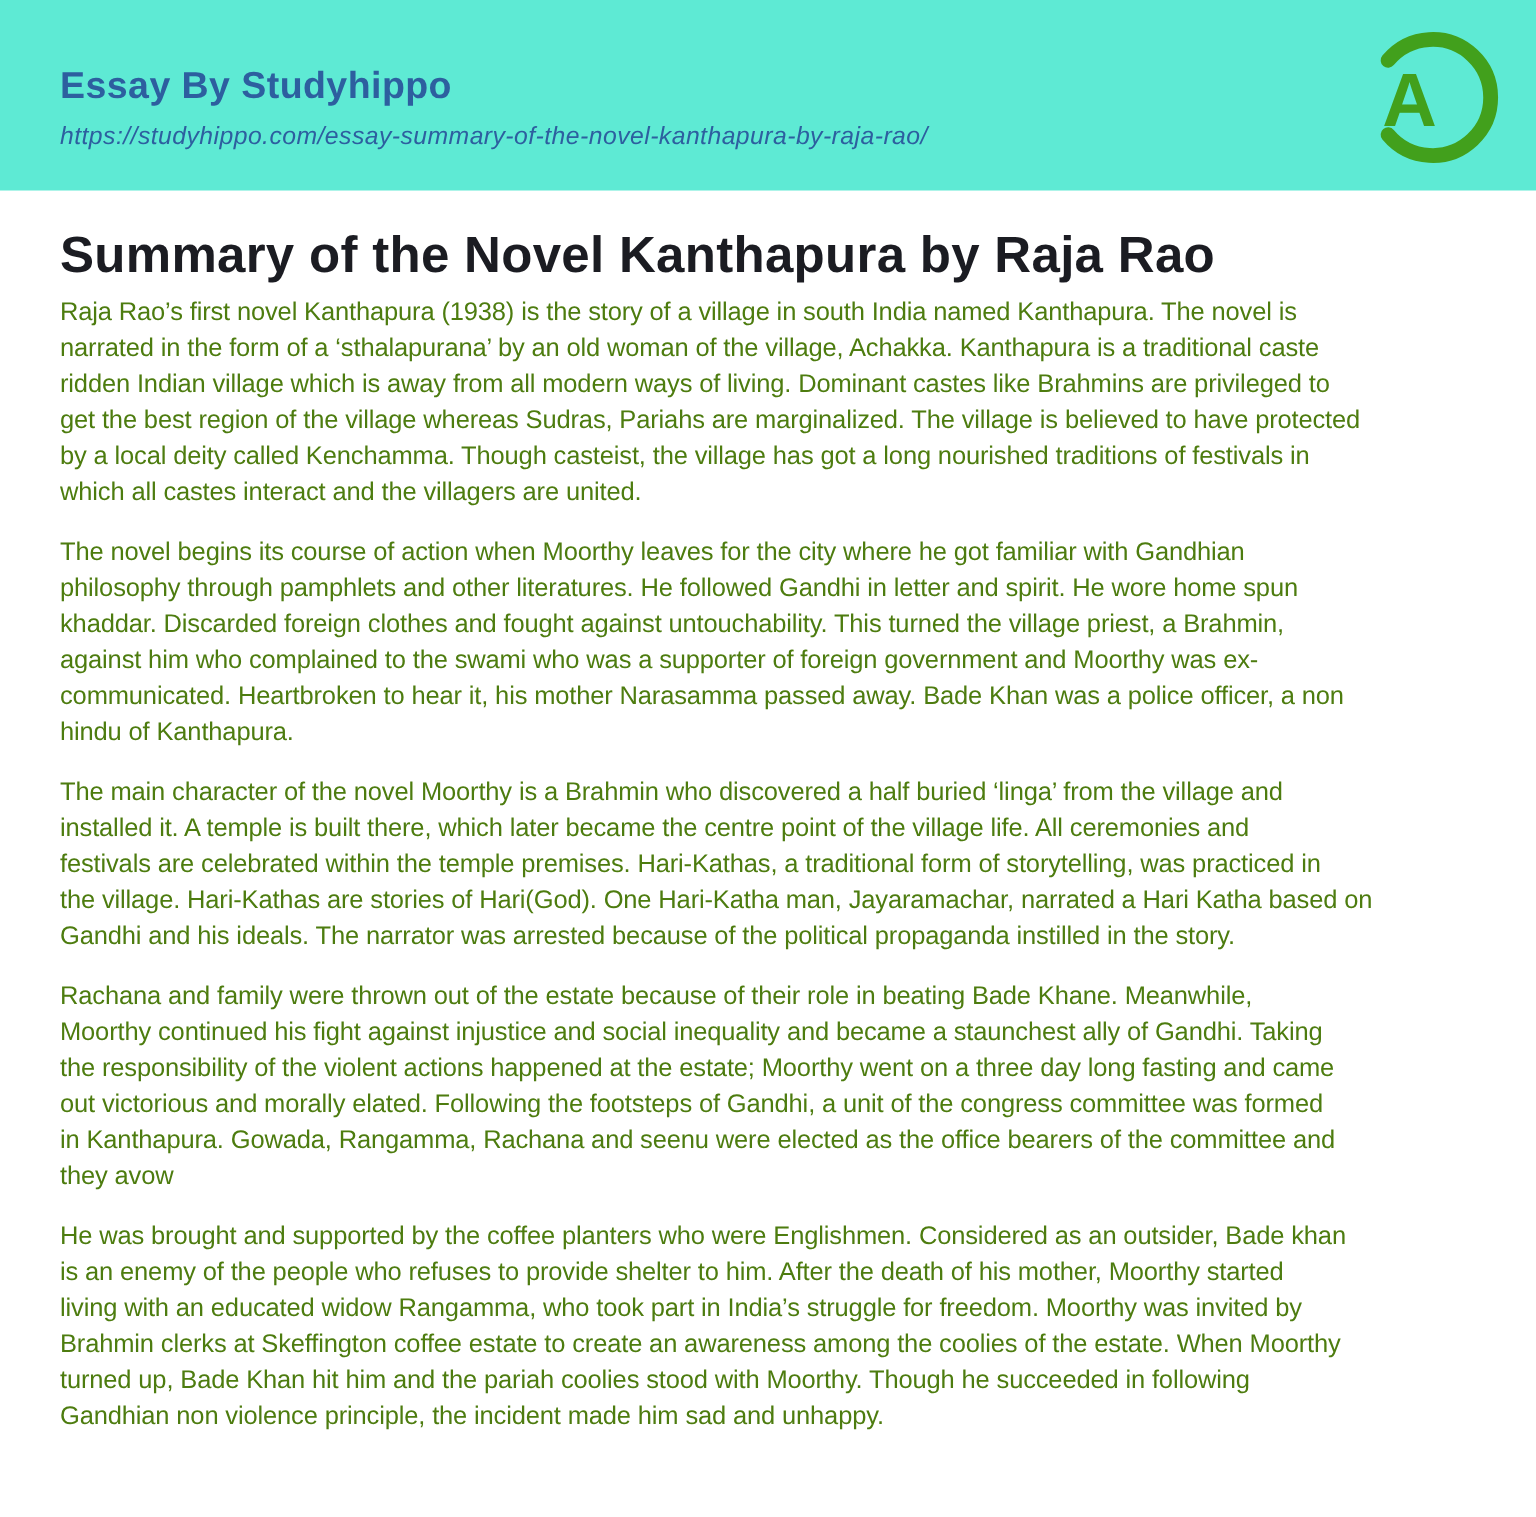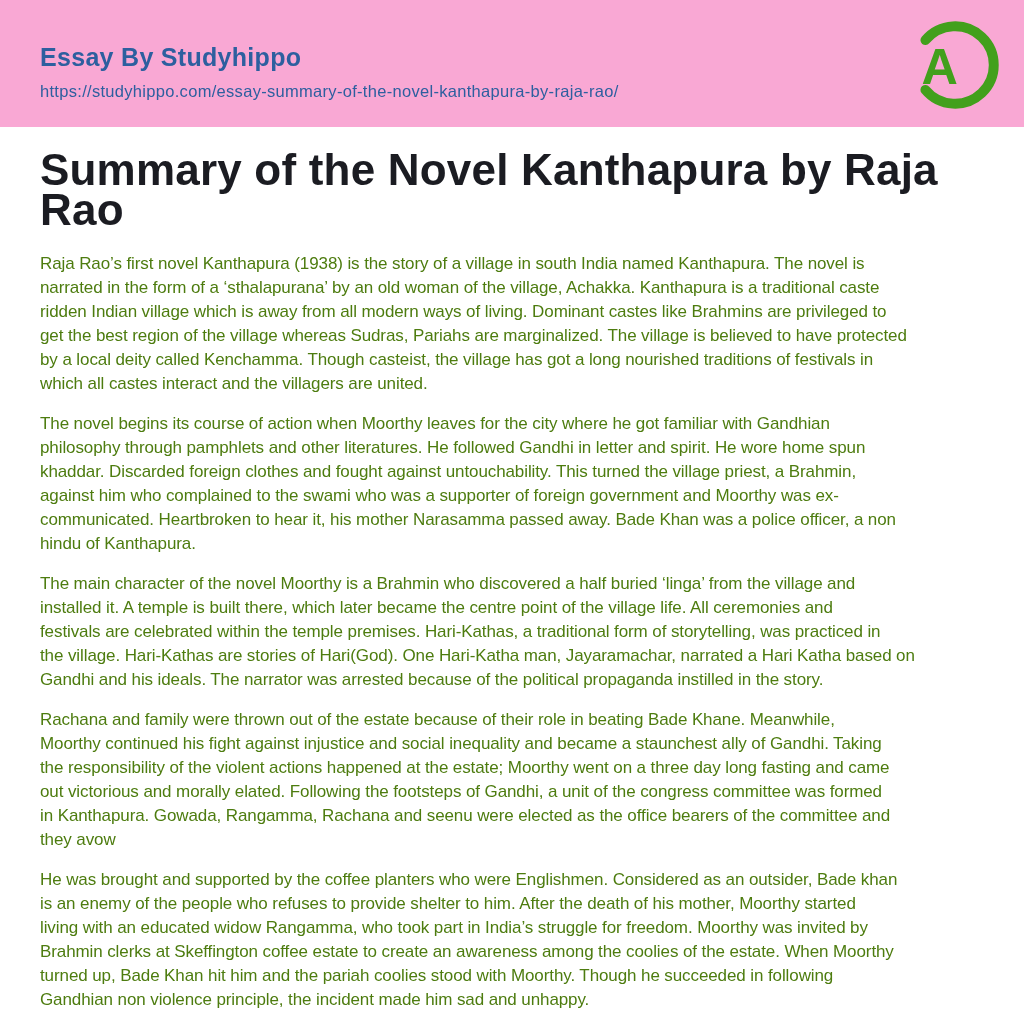--- a/index.html
+++ b/index.html
@@ -8,21 +8,21 @@
     width: 1024px; height: 1011px;
     background: #ffffff;
     font-family: "Liberation Sans", sans-serif;
     overflow: hidden;
   }
   
   .page-header {
     position: relative;
     width: 100%;
     height: 127px;
-    background: #f9a8d4;
+    background: #5eead4;
     padding: 44px 40px 0 40px;
   }
   .site-title {
     display: block;
     color: #2d5f9f;
     font-size: 25px;
     font-weight: 700;
     letter-spacing: 0.3px;
     line-height: 26px;
     text-decoration: none;
@@ -31,38 +31,39 @@
   .page-url {
     display: block;
     margin-top: 13px;
     color: #2d5f9f;
     font-size: 16.5px;
     font-weight: 400;
     letter-spacing: 0.3px;
     line-height: 17px;
     text-decoration: none;
     cursor: pointer;
+    font-style: italic;
   }
   .logo {
     position: absolute;
     top: 20px;
     right: 24px;
     width: 90px;
     height: 90px;
     cursor: pointer;
   }
   .logo svg { display: block; width: 90px; height: 90px; }
   
   .article-body {
     padding: 23px 40px 0 40px;
   }
   .article-title {
-    margin: 0 0 22px 0;
+    margin: 0 0 6px 0;
     color: #1b1c22;
-    font-size: 44px;
+    font-size: 34px;
     font-weight: 700;
     letter-spacing: 0.2px;
     line-height: 40px;
   }
   .para {
     margin: 0 0 16px 0;
     color: #4d7c0f;
     font-size: 17px;
     letter-spacing: -0.1px;
     line-height: 24px;

